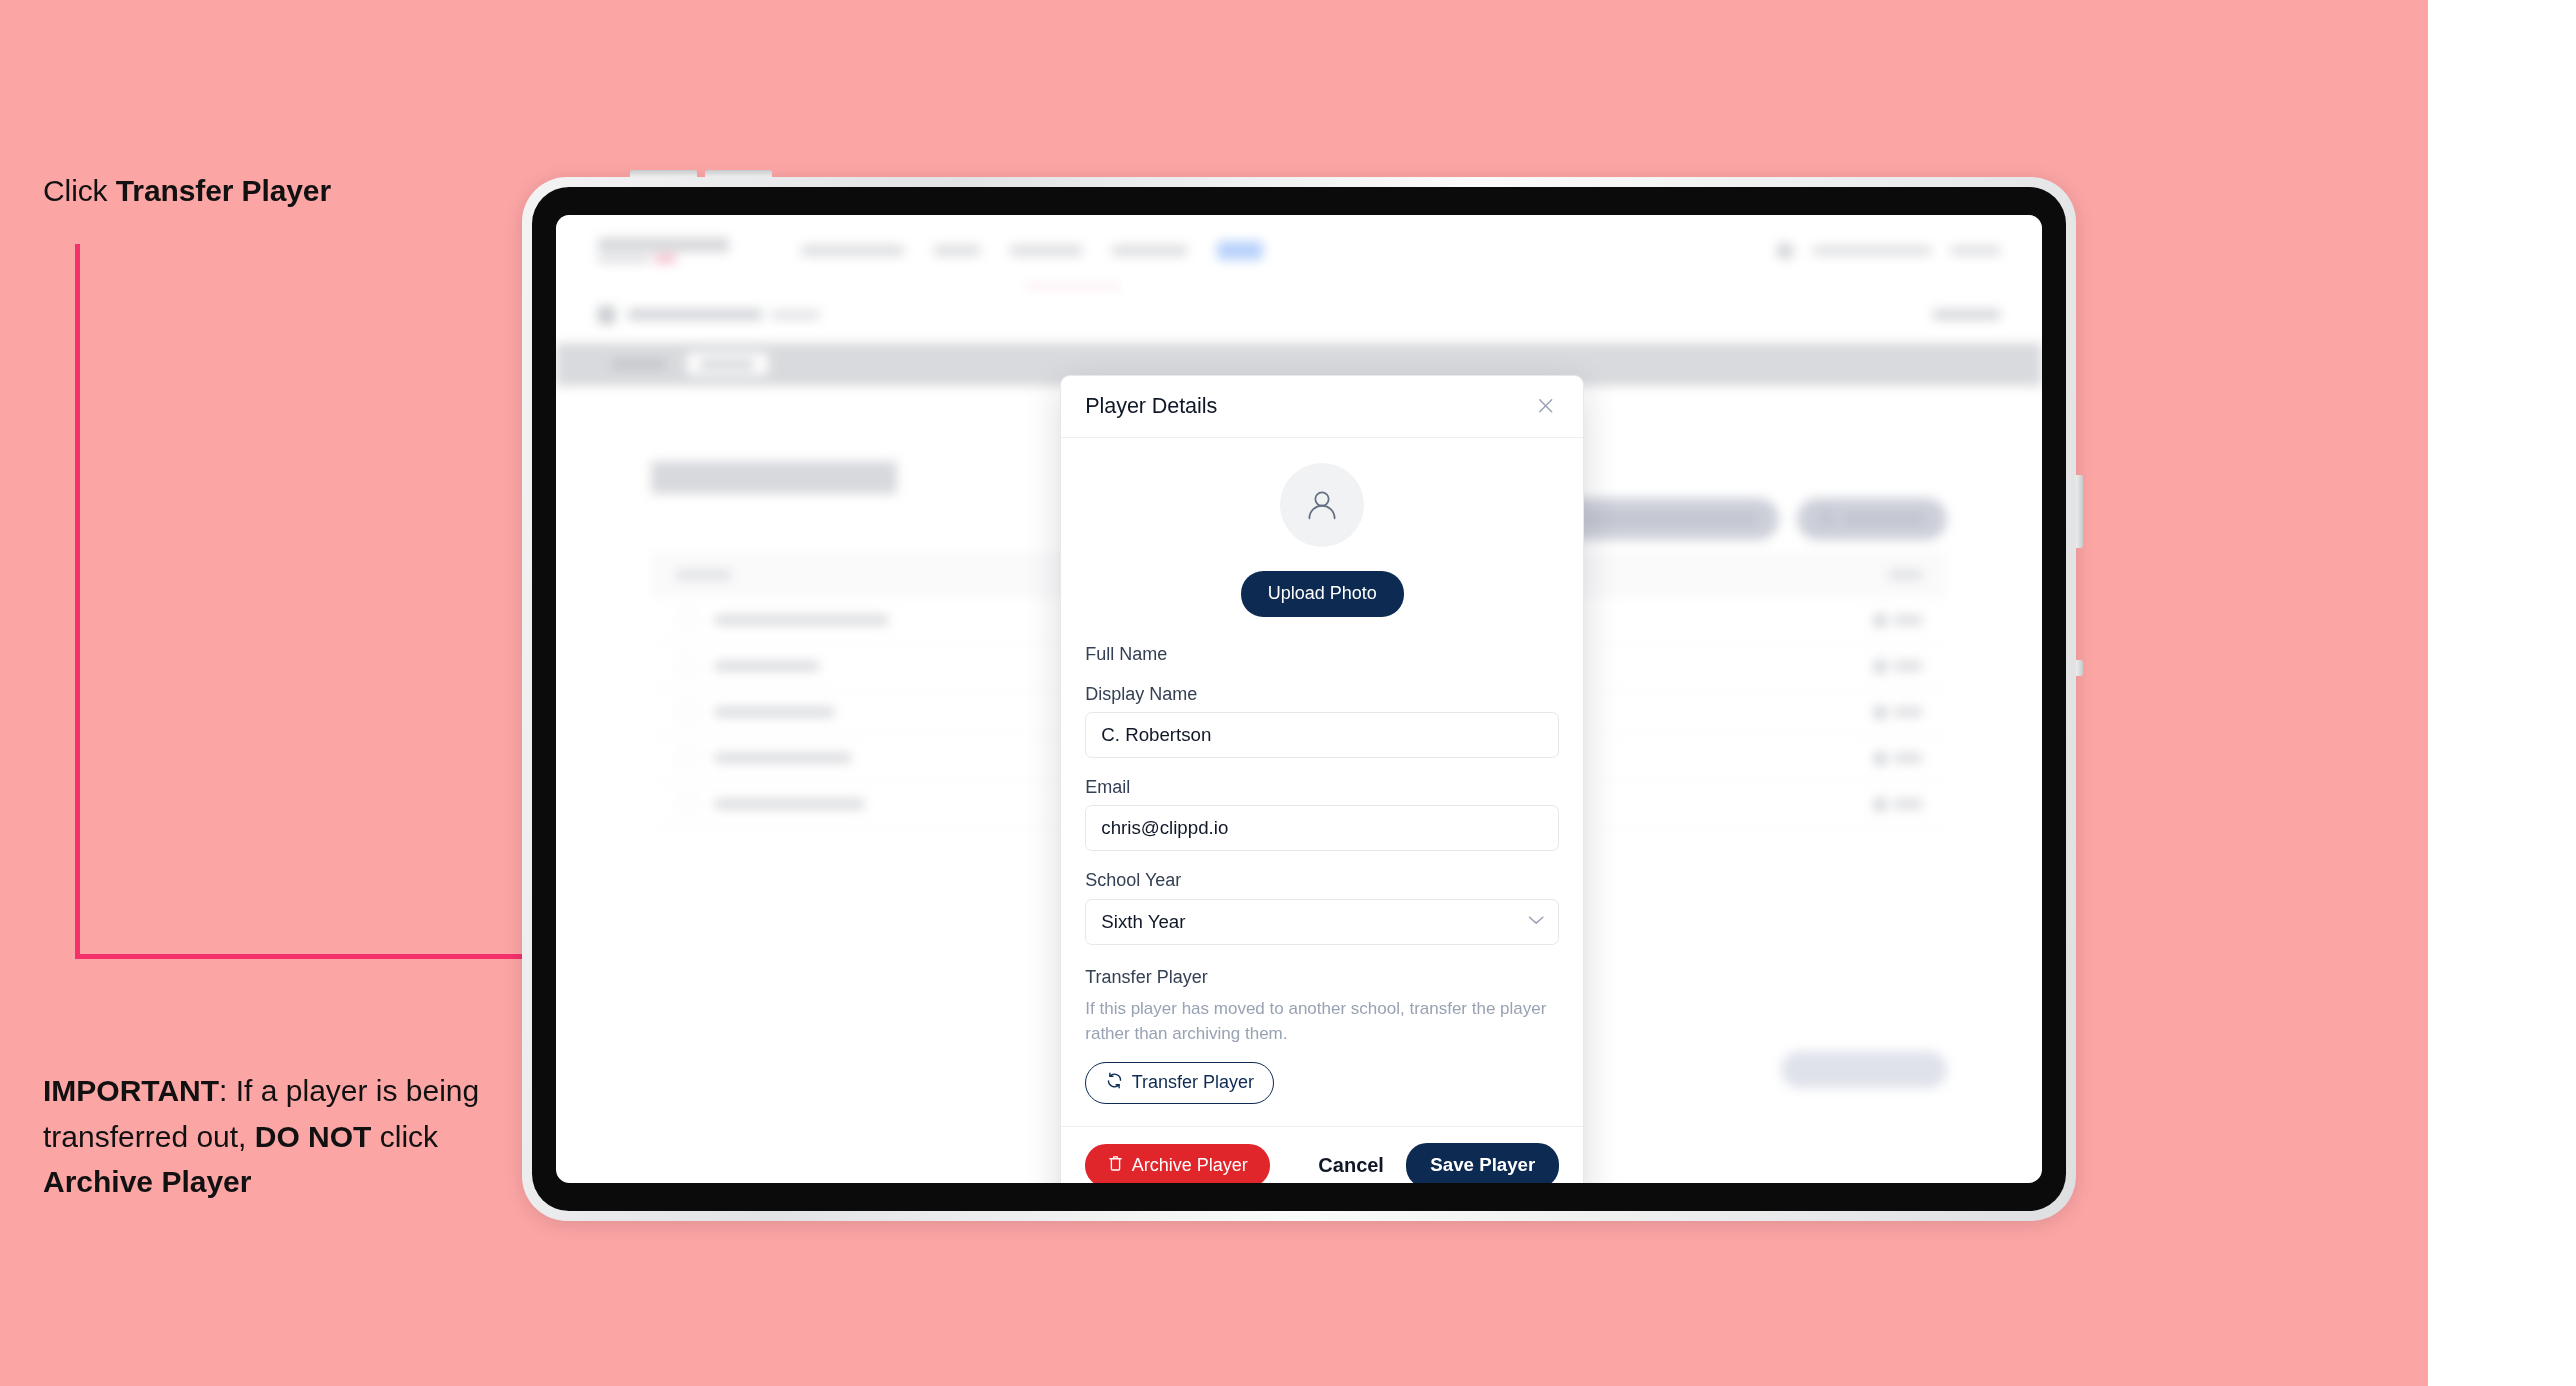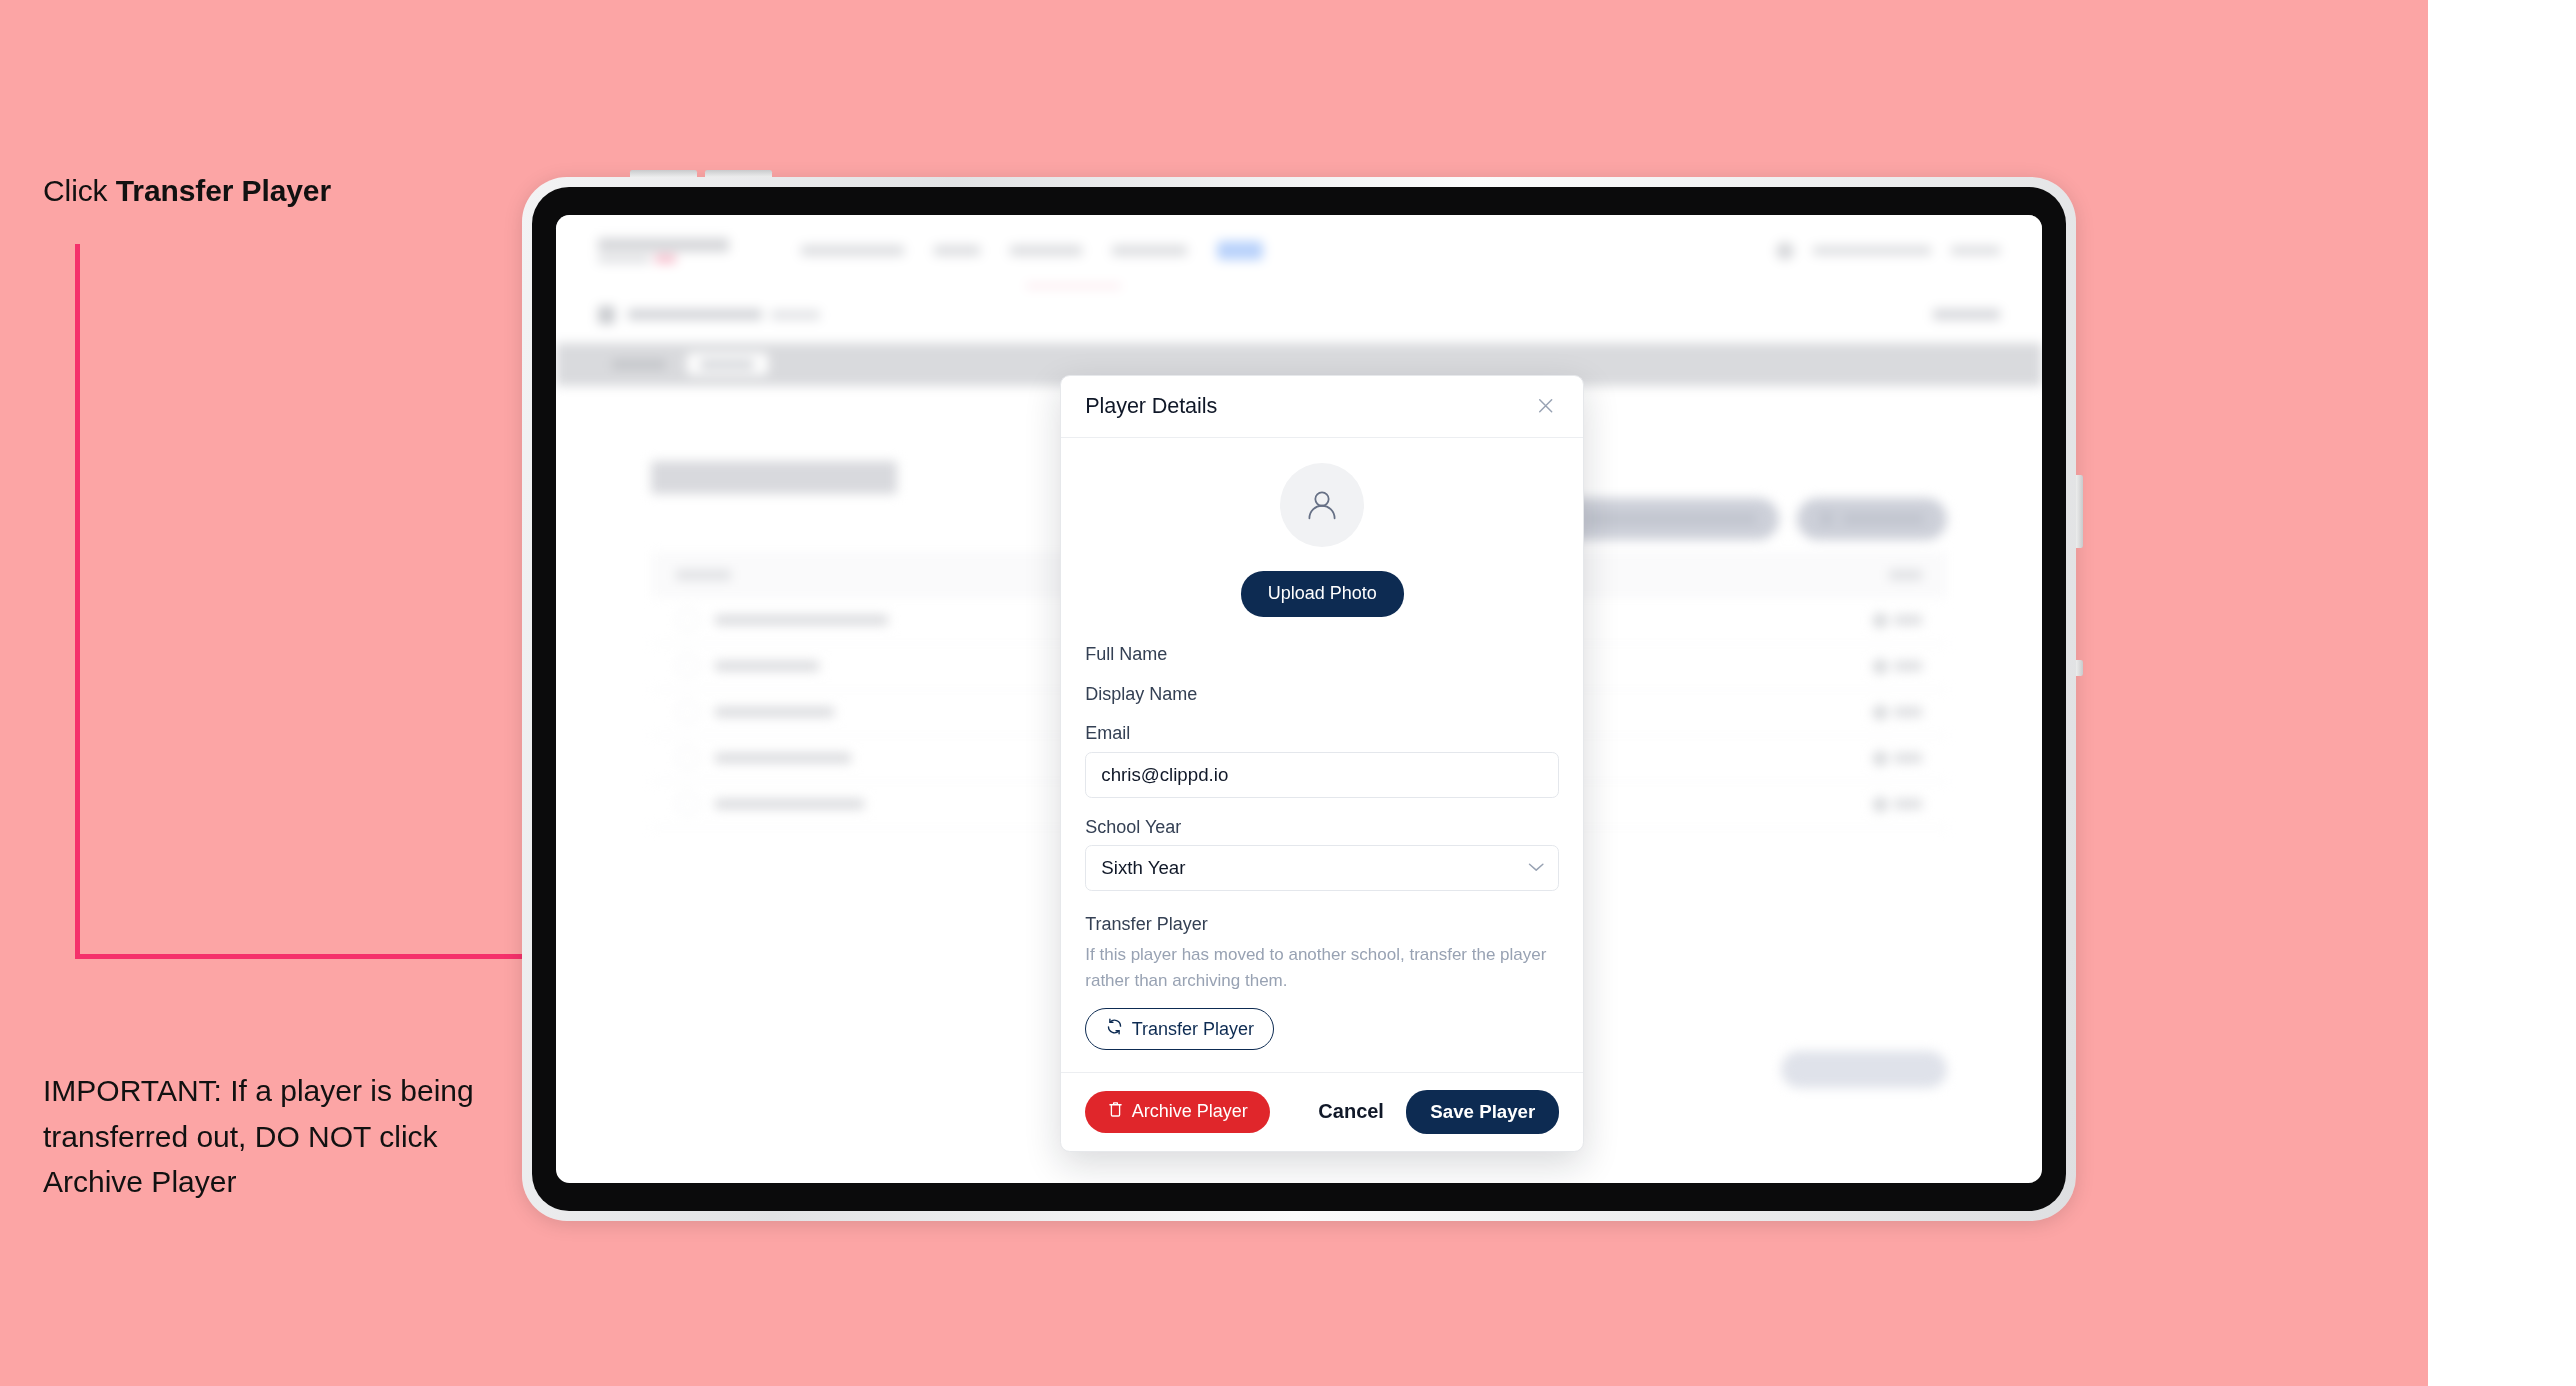--- a/index.html
+++ b/index.html
@@ -15,21 +15,21 @@
   .ann-top {
     position: absolute; left: 43px; top: 174px;
     font-size: 30px; color: #111; letter-spacing: -0.1px;
     white-space: nowrap;
   }
   .ann-top b { font-weight: 700; }
   .ann-bottom {
     position: absolute; left: 43px; top: 1068px;
     width: 477px; font-size: 30px; color: #111; line-height: 1.52;
   }
-  .ann-bottom b { font-weight: 400; }
+  .ann-bottom b { font-weight: 700; }
 
   
   .pointer-v {
     position: absolute; left: 75px; top: 244px;
     width: 5.2px; height: 715px; background: #f5316b;
   }
   .pointer-h {
     position: absolute; left: 75px; top: 954px;
     width: 925px; height: 5.2px; background: #f5316b;
   }
@@ -389,20 +389,21 @@
               </div>
               <button class="upload-btn">Upload Photo</button>
             </div>
 
             <div class="field">
               <label class="field-label">Full Name</label>
             </div>
 
             <div class="field">
               <label class="field-label">Display Name</label>
+              <input class="field-input" value="C. Robertson" style="">
             </div>
 
             <div class="field">
               <label class="field-label">Email</label>
               <input class="field-input" value="chris@clippd.io" style="">
             </div>
 
             <div class="field">
               <label class="field-label">School Year</label>
               <div class="select-wrap">

